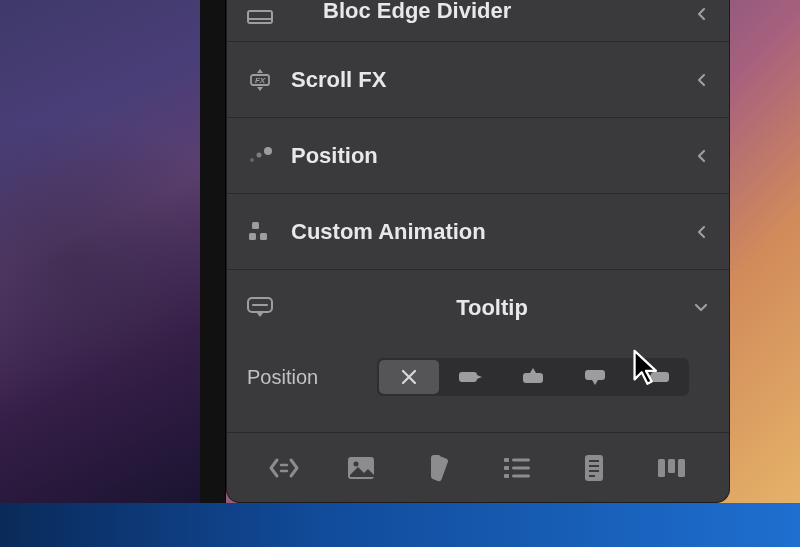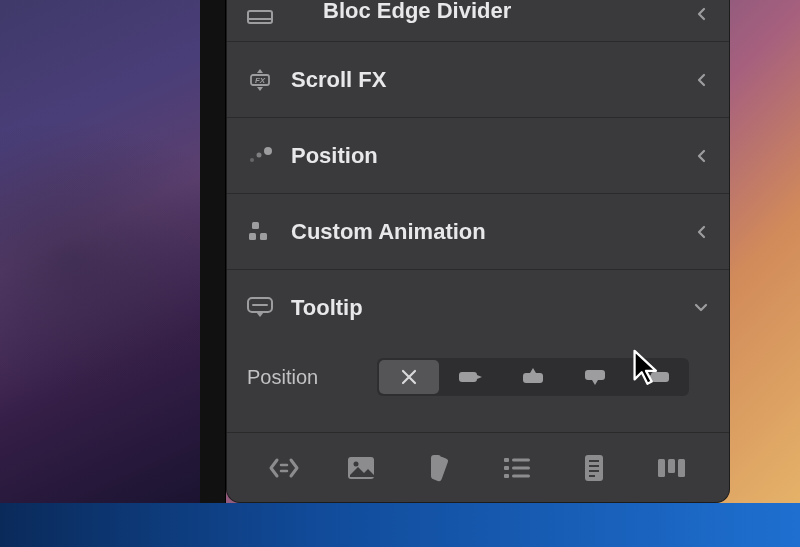--- a/index.html
+++ b/index.html
@@ -180,21 +180,21 @@
         </svg>
       </span>
       <span class="label">Custom Animation</span>
       <span class="chev">
         <svg width="10" height="14" viewBox="0 0 10 14">
             <path d="M8 2 L3 7 L8 12" fill="none" stroke="currentColor" stroke-width="2.2" stroke-linecap="round" stroke-linejoin="round"></path>
           </svg>
       </span>
     </div>
 
-    <div class="section-header" style="border-bottom:none;">
+    <div class="section-header" style="border-bottom:none;text-align:center;">
       <span class="icon">
         <svg width="28" height="24" viewBox="0 0 28 24">
           <rect x="2" y="2" width="24" height="14" rx="4" fill="none" stroke="currentColor" stroke-width="2"></rect>
           <line x1="7" y1="9" x2="21" y2="9" stroke="currentColor" stroke-width="2" stroke-linecap="round"></line>
           <path d="M10 16 L14 21 L18 16 Z" fill="currentColor"></path>
         </svg>
       </span>
       <span class="label">Tooltip</span>
       <span class="chev">
         <svg width="14" height="10" viewBox="0 0 14 10">

